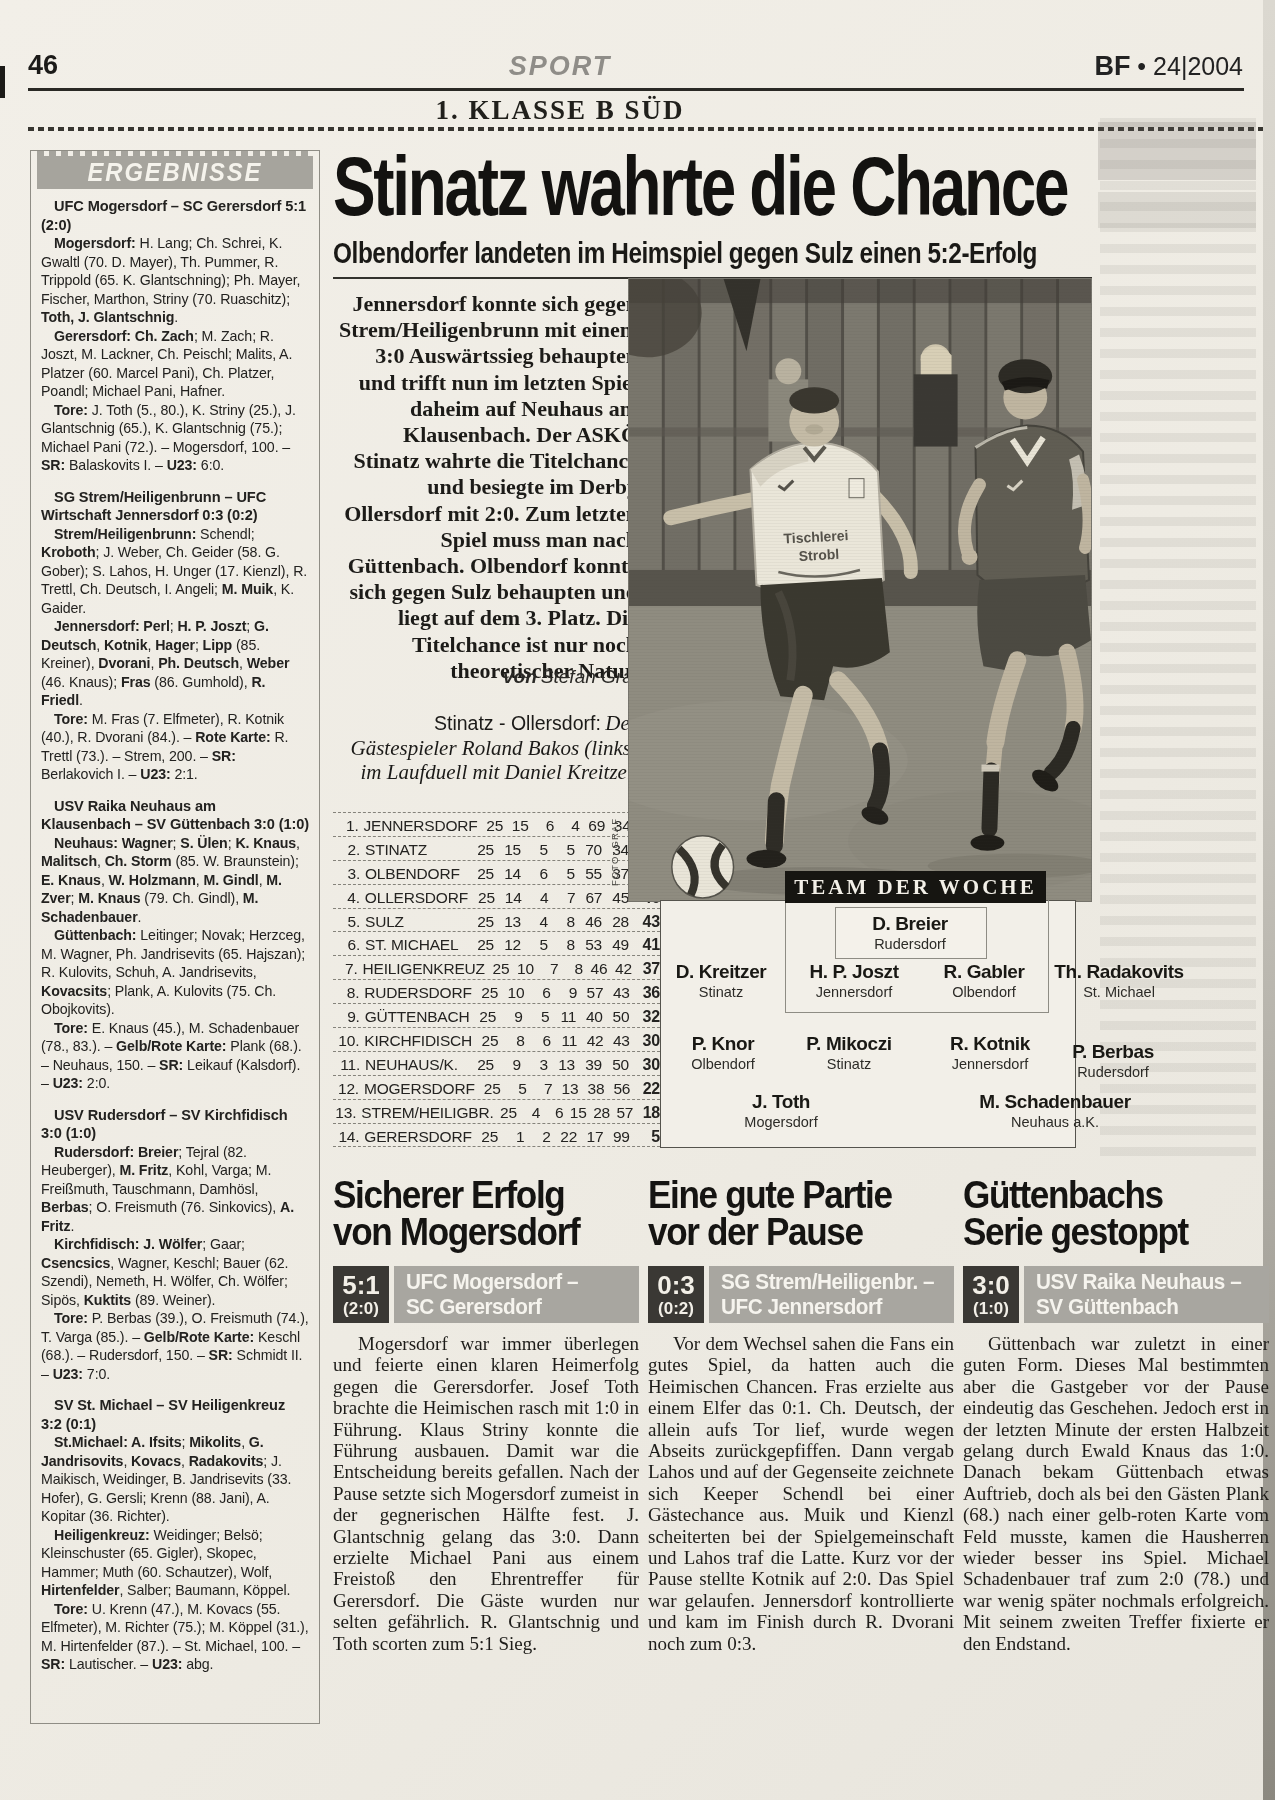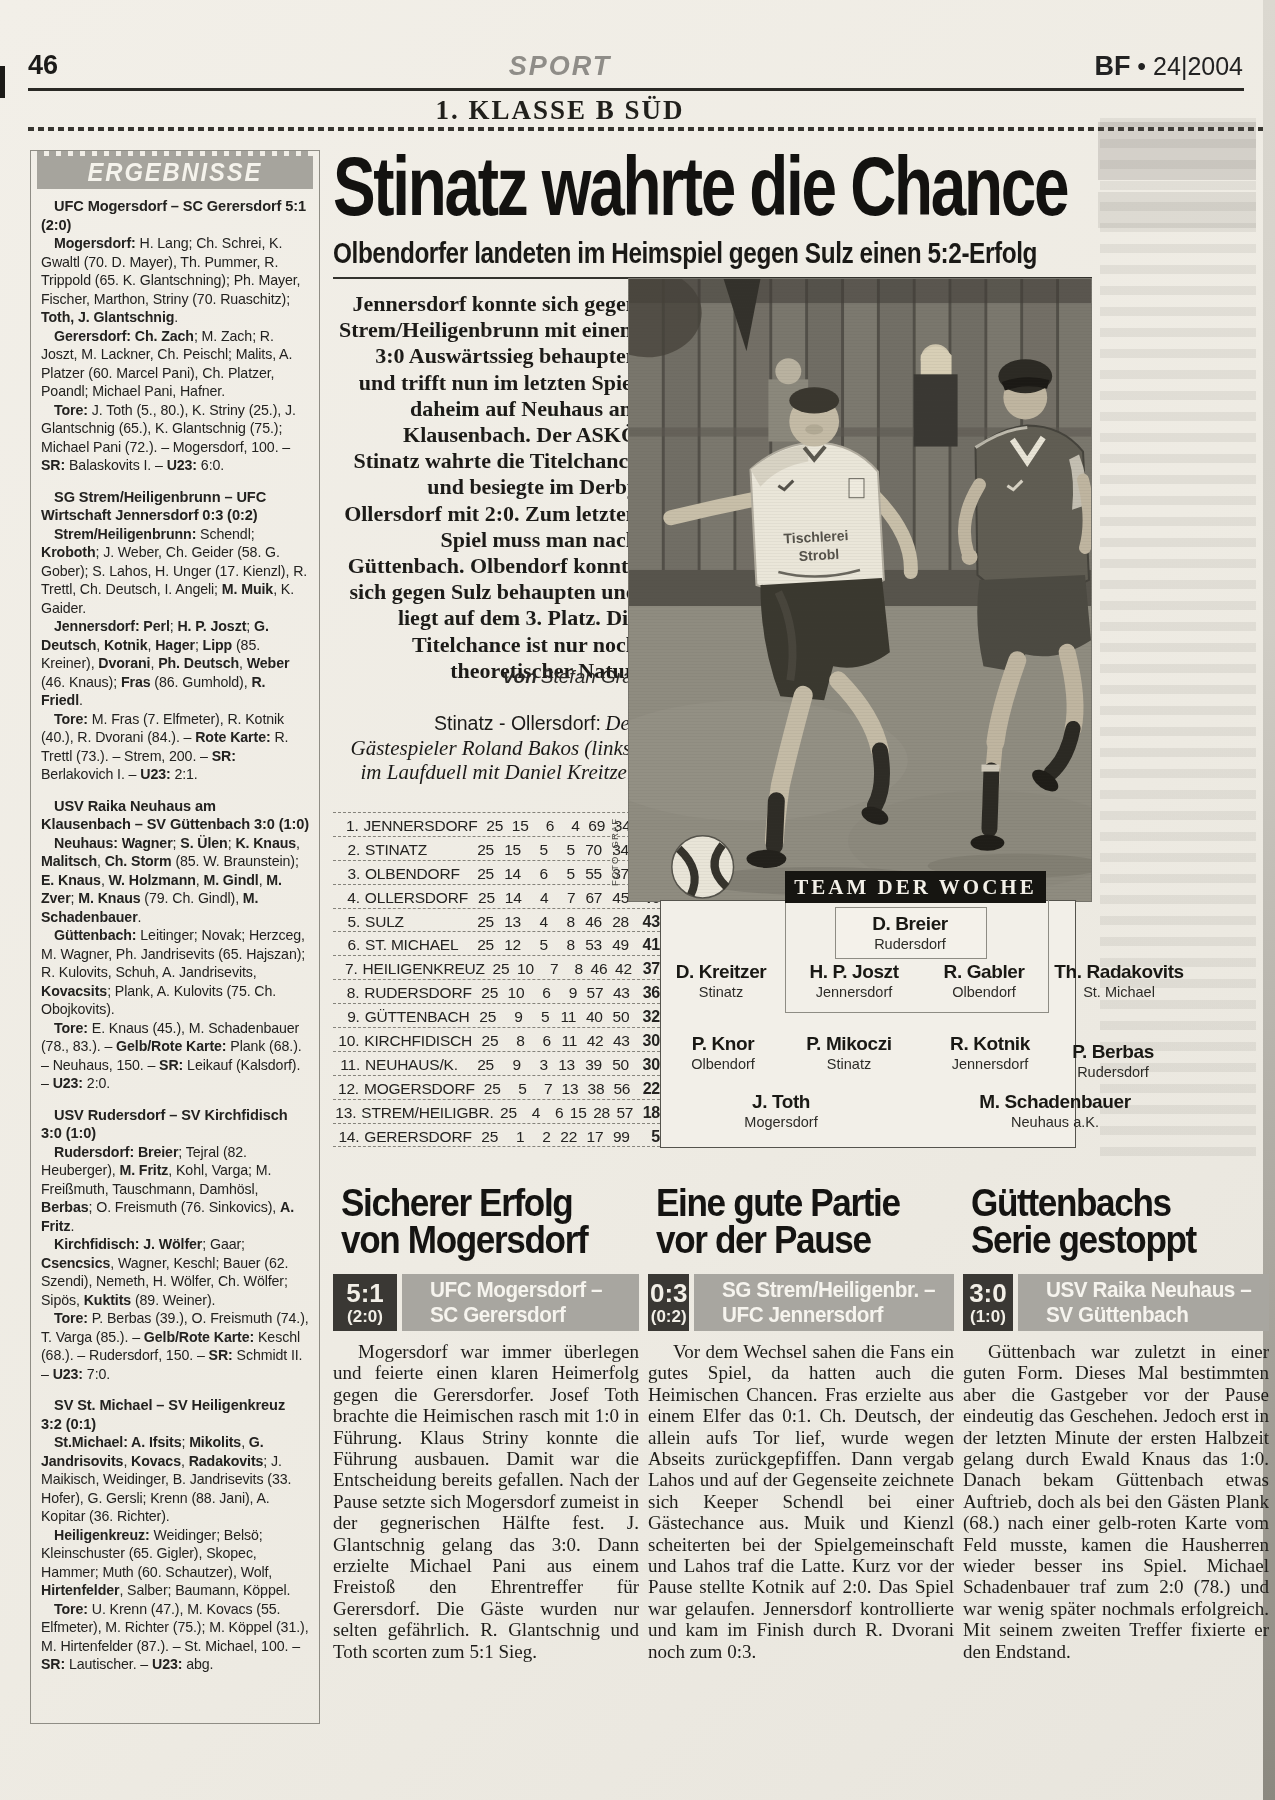--- a/index.html
+++ b/index.html
@@ -78,29 +78,29 @@
   .slot{position:absolute;text-align:center;transform:translateX(-50%);white-space:nowrap;}
   .slot .nm{font-weight:bold;font-size:19px;letter-spacing:-.4px;color:#191814;}
   .slot .cl{font-size:14.5px;margin-top:1px;color:#2c2b27;}
   .s-gk{left:249px;top:12px;}
   .s-r2a{left:60px;top:60px;}  .s-r2b{left:193px;top:60px;}  .s-r2c{left:323px;top:60px;}  .s-r2d{left:458px;top:60px;}
   .s-r3a{left:62px;top:132px;} .s-r3b{left:188px;top:132px;} .s-r3c{left:329px;top:132px;} .s-r3d{left:452px;top:140px;}
   .s-r4a{left:120px;top:190px;}.s-r4b{left:394px;top:190px;}
   
   .col{position:absolute;top:1176px;width:306px;}
   .col1{left:333px;} .col2{left:648px;} .col3{left:963px;}
-  .a-head{margin:8px;font-size:39px;line-height:37px;font-weight:bold;letter-spacing:-1.5px;color:#151412;}
+  .a-head{margin:0;font-size:39px;line-height:37px;font-weight:bold;letter-spacing:-1.5px;color:#151412;}
   .a-head span{display:block;transform:scaleX(.9);transform-origin:0 50%;white-space:nowrap;}
   .score-row{display:flex;margin-top:16px;height:57px;}
-  .score-box{width:64px;background:#3a3834;color:#f2efe7;display:flex;flex-direction:column;
+  .score-box{width:56px;background:#3a3834;color:#f2efe7;display:flex;flex-direction:column;
              align-items:center;justify-content:center;}
   .score{font-size:26px;font-weight:bold;line-height:27px;}
   .half{font-size:17px;font-weight:bold;line-height:19px;}
   .teams-bar{flex:1;margin-left:5px;background:#a8a6a0;color:#f6f4ee;display:flex;
-             flex-direction:column;justify-content:center;padding-left:28px;}
+             flex-direction:column;justify-content:center;padding-left:12px;}
   .teams-bar span{font-weight:bold;font-size:22.5px;line-height:24.5px;letter-spacing:-.5px;
              display:block;transform:scaleX(.92);transform-origin:0 50%;white-space:nowrap;}
   .a-body{margin:10px 0 0;font-family:"Liberation Serif",serif;font-size:19px;line-height:21.4px;
           text-align:justify;text-indent:25px;color:#1d1c19;}
   
   .ghost{position:absolute;left:1100px;top:118px;width:156px;height:1040px;
          background:repeating-linear-gradient(180deg,rgba(110,108,100,.11) 0 9px,rgba(110,108,100,0) 9px 21px);}
   .ghost-blob1{position:absolute;left:1098px;top:122px;width:158px;height:58px;background:rgba(104,101,94,.20);}
   .ghost-blob2{position:absolute;left:1098px;top:192px;width:158px;height:36px;background:rgba(104,101,94,.13);}
   .page-edge{position:absolute;right:0;top:0;width:12px;height:1800px;

